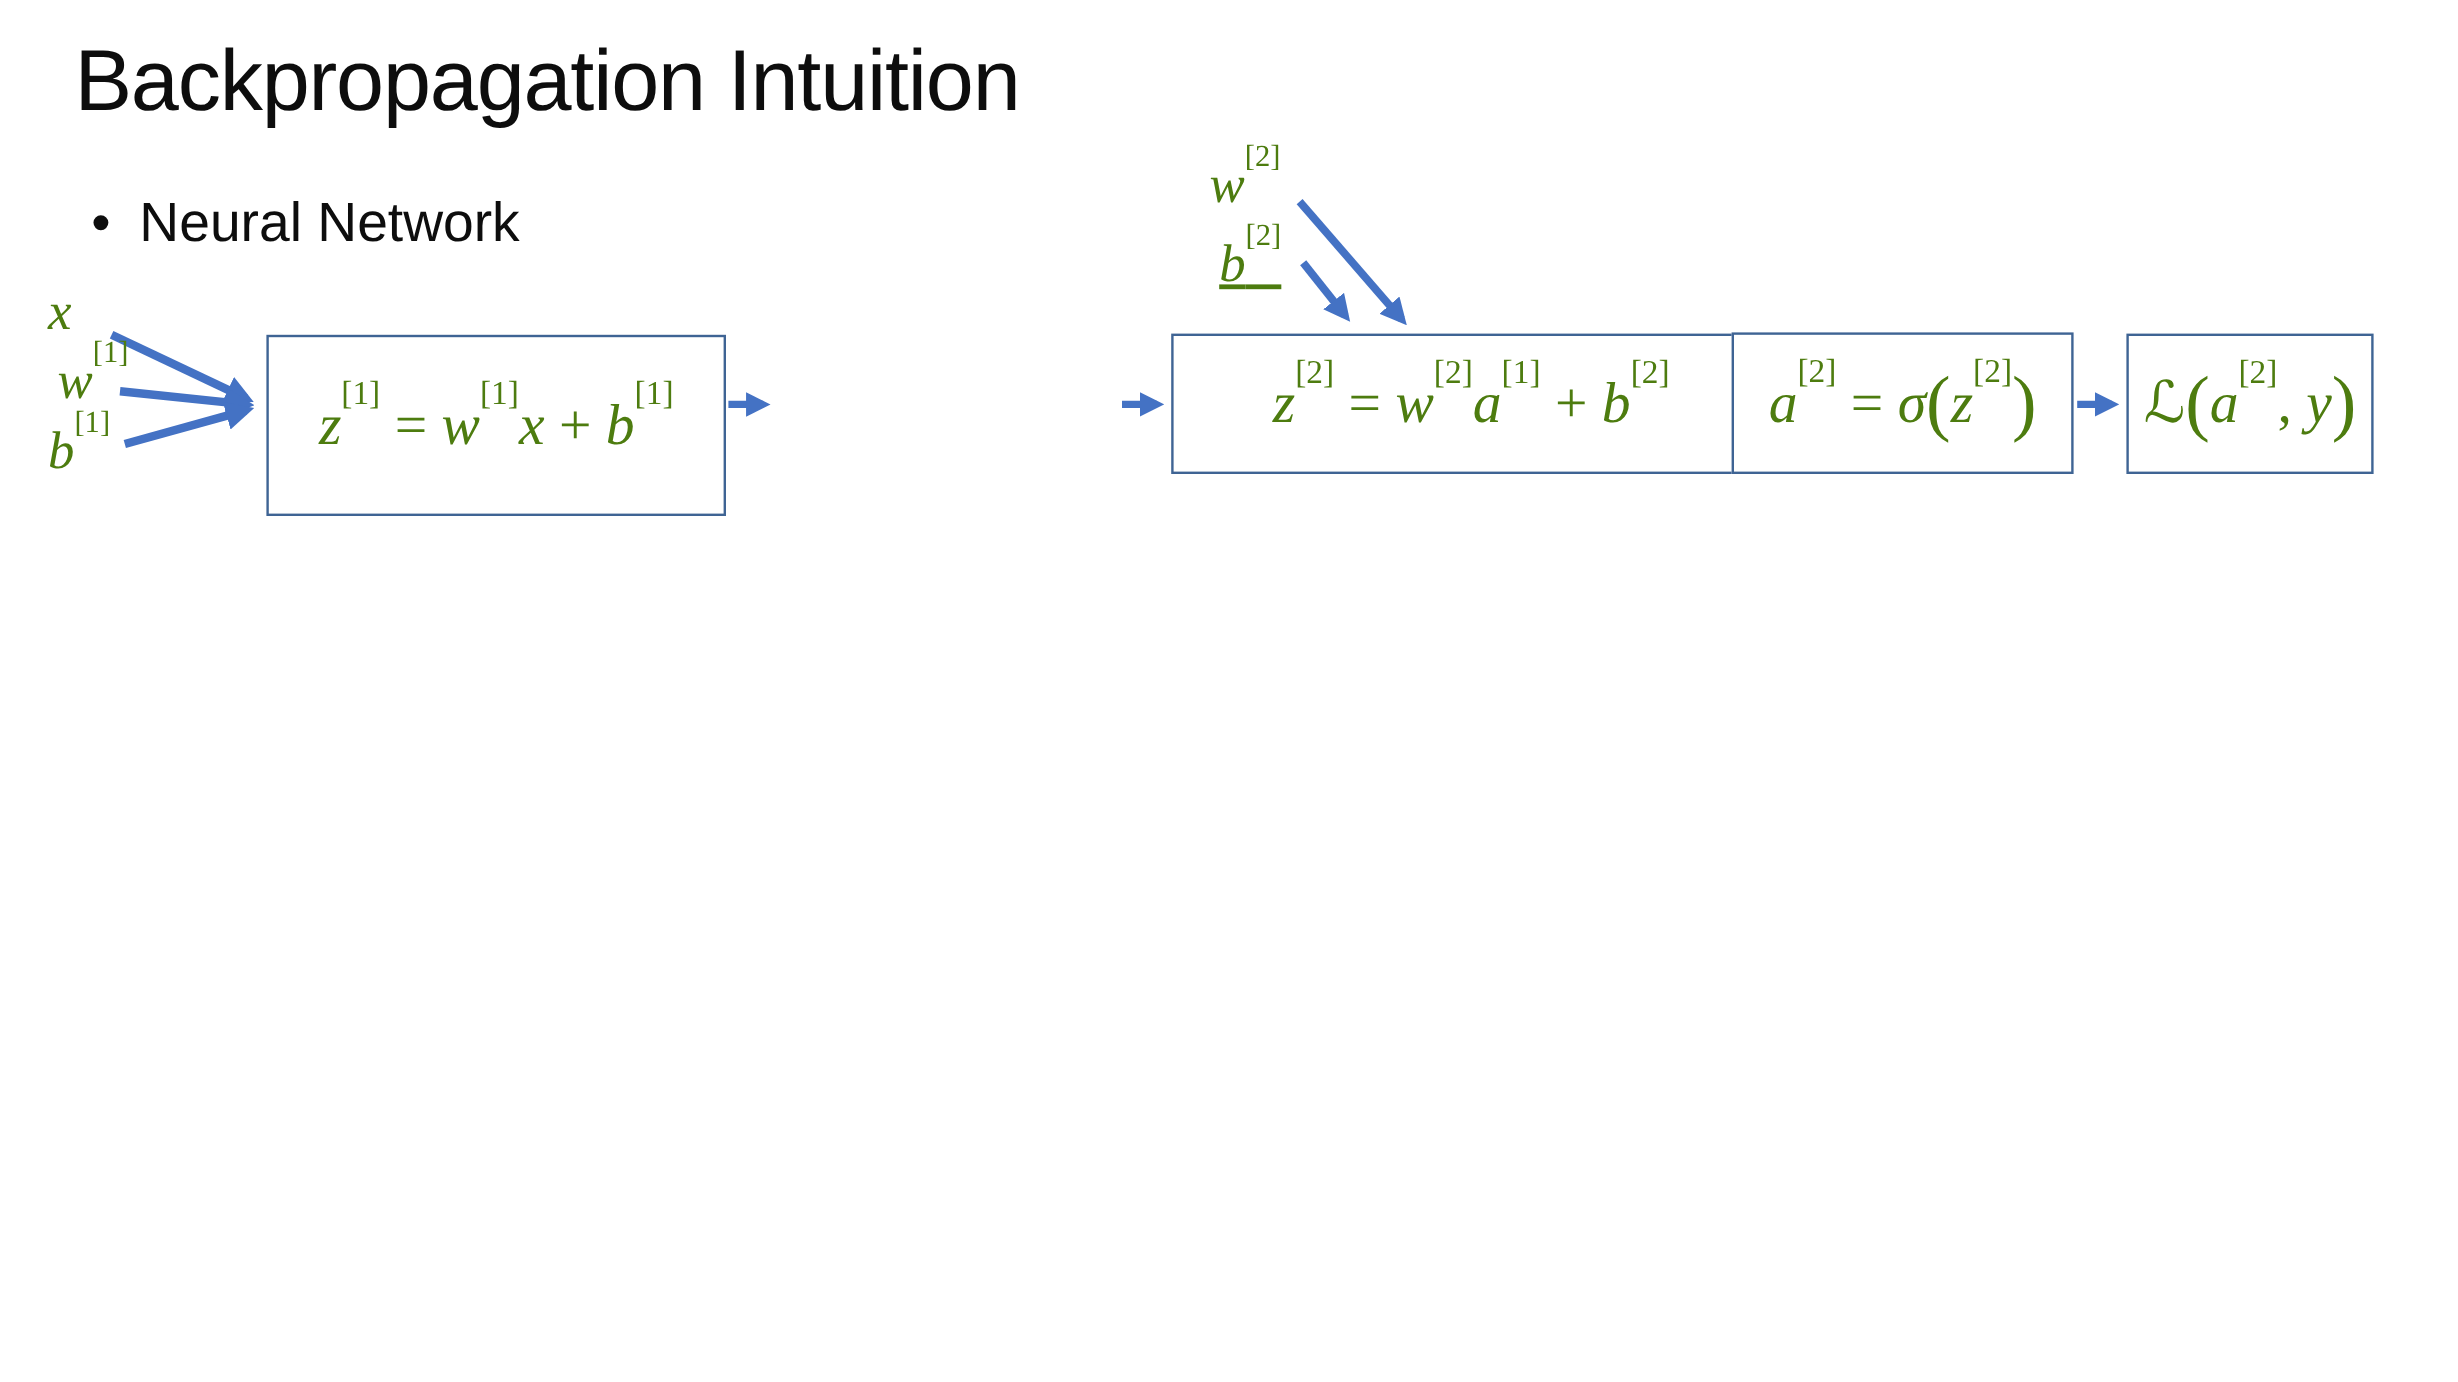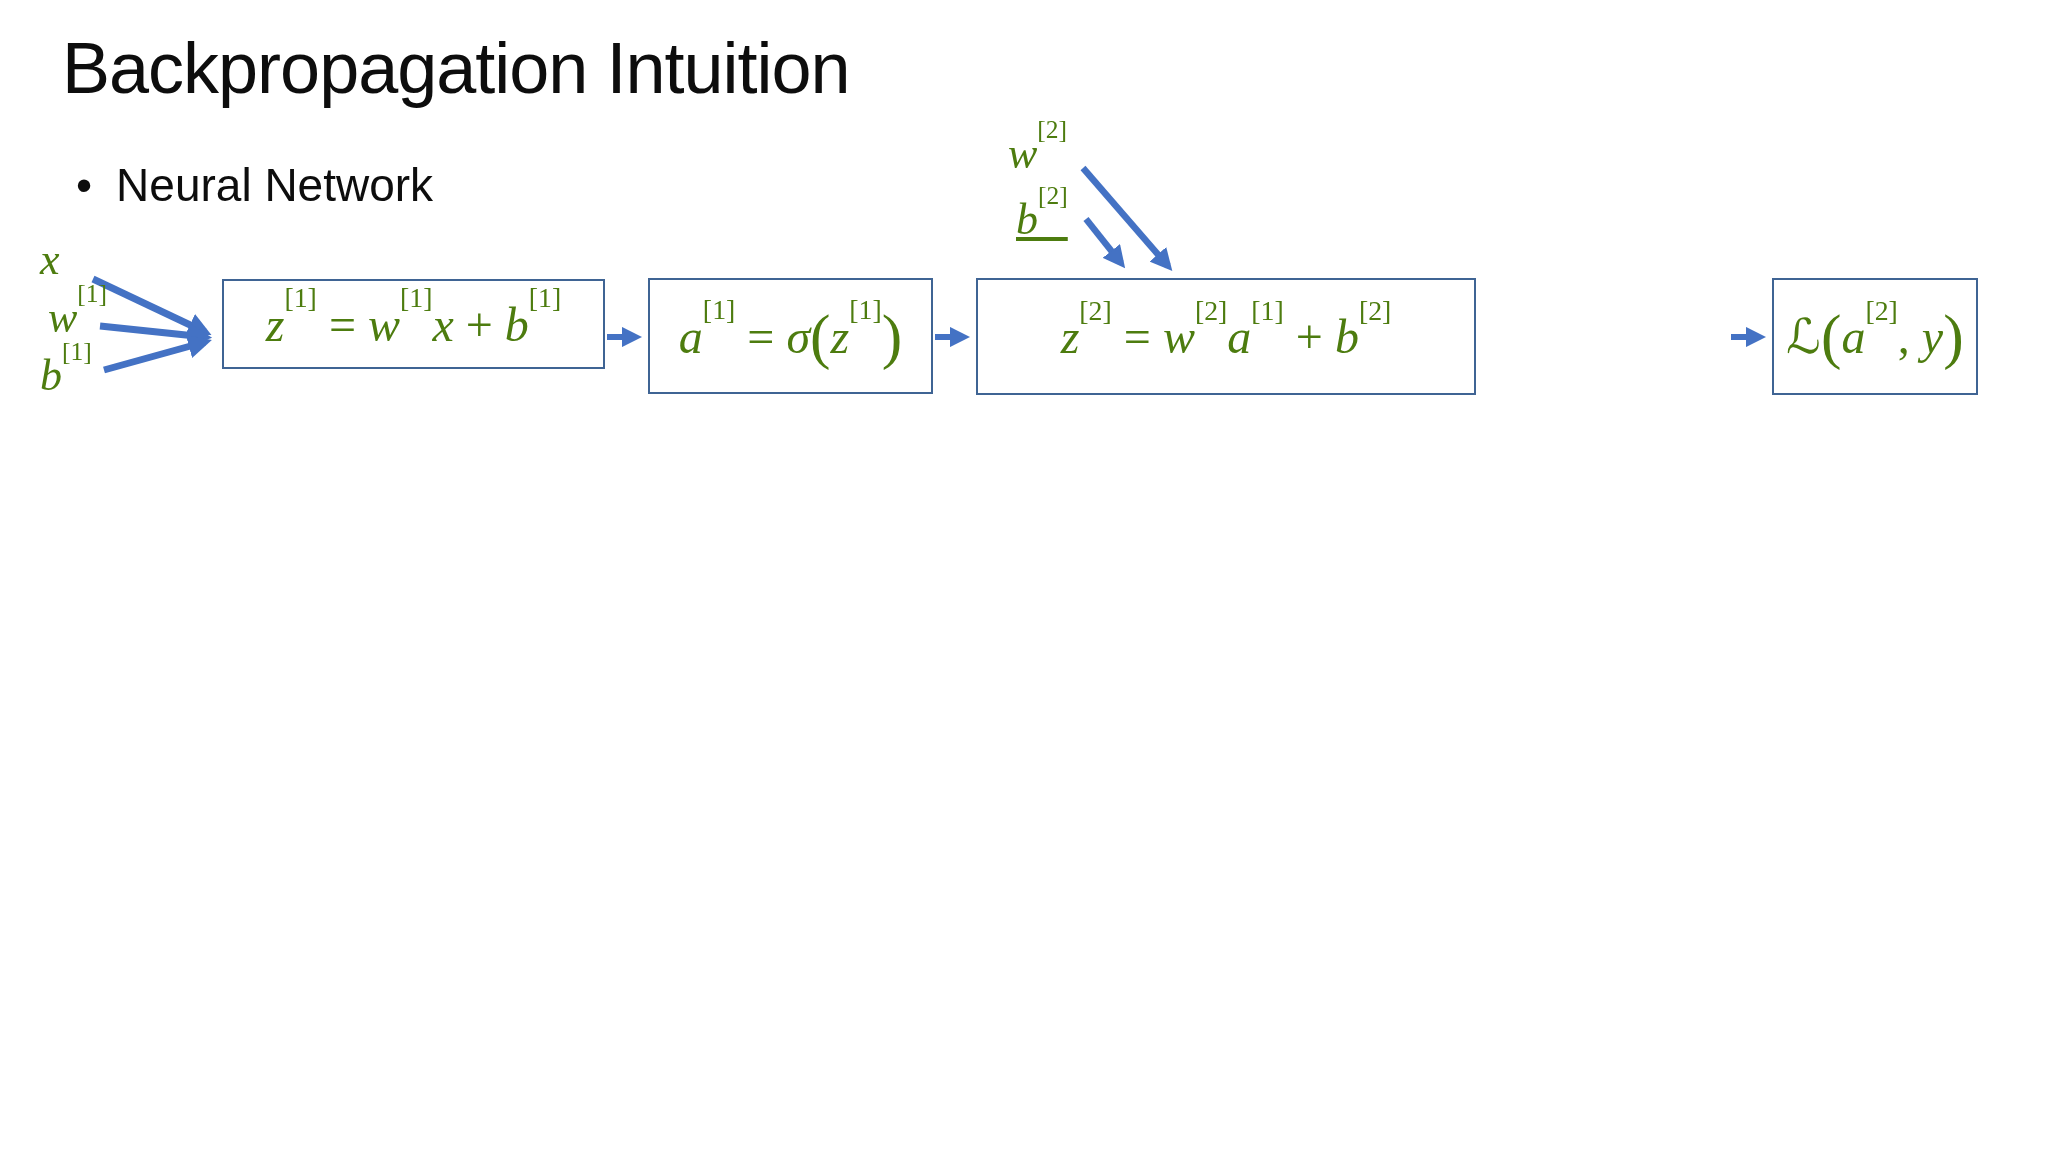--- a/index.html
+++ b/index.html
@@ -108,26 +108,26 @@
     <line x1="1083" y1="168" x2="1168" y2="266" stroke-width="6.5" marker-end="url(#ah)"></line>
     <line x1="1086" y1="219" x2="1121" y2="263" stroke-width="6.5" marker-end="url(#ah)"></line>
   </svg>
 
   <div class="lbl math" style="left:40px;  top:234px;"><span class="mi">x</span></div>
   <div class="lbl math" style="left:48px;  top:292px;"><span class="mi">w</span><sup>[1]</sup></div>
   <div class="lbl math" style="left:40px;  top:350px;"><span class="mi">b</span><sup>[1]</sup></div>
   <div class="lbl math" style="left:1008px; top:128px;"><span class="mi">w</span><sup>[2]</sup></div>
   <div class="lbl math" style="left:1016px; top:194px;text-decoration:underline;"><span class="mi">b</span><sup>[2]</sup></div>
 
-  <div class="box" style="left:222px;  top:279px; width:383px; height:90px;">
+  <div class="box" style="left:222px;  top:279px; width:383px; height:151px;">
     <span class="eq math"><span class="mi">z</span><sup>[1]</sup><span> = </span><span class="mi">w</span><sup>[1]</sup><span class="mi">x</span><span> + </span><span class="mi">b</span><sup>[1]</sup></span>
-  </div>
-  <div class="box" style="left:648px;  top:278px; width:285px; height:116px;">
-    <span class="eq math"><span class="mi">a</span><sup>[1]</sup><span> = </span><span class="mi">σ</span><span class="par">(</span><span class="mi">z</span><sup>[1]</sup><span class="par">)</span></span>
   </div>
   <div class="box" style="left:976px;  top:278px; width:500px; height:117px;">
     <span class="eq math"><span class="mi">z</span><sup>[2]</sup><span> = </span><span class="mi">w</span><sup>[2]</sup><span class="mi">a</span><sup>[1]</sup><span> + </span><span class="mi">b</span><sup>[2]</sup></span>
+  </div>
+  <div class="box" style="left:1443px; top:277px; width:285px; height:118px;">
+    <span class="eq math"><span class="mi">a</span><sup>[2]</sup><span> = </span><span class="mi">σ</span><span class="par">(</span><span class="mi">z</span><sup>[2]</sup><span class="par">)</span></span>
   </div>
   <div class="box" style="left:1772px; top:278px; width:206px; height:117px;">
     <span class="eq math"><span class="mi">ℒ</span><span class="par">(</span><span class="mi">a</span><sup>[2]</sup><span>, </span><span class="mi">y</span><span class="par">)</span></span>
   </div>
 
 </div>
 
 </body></html>

